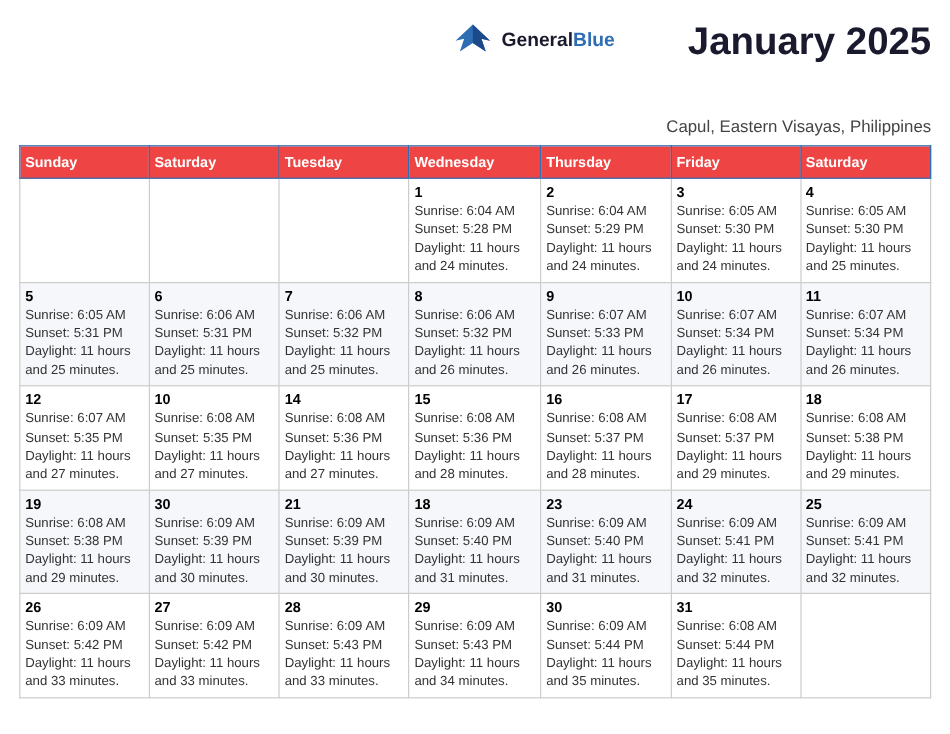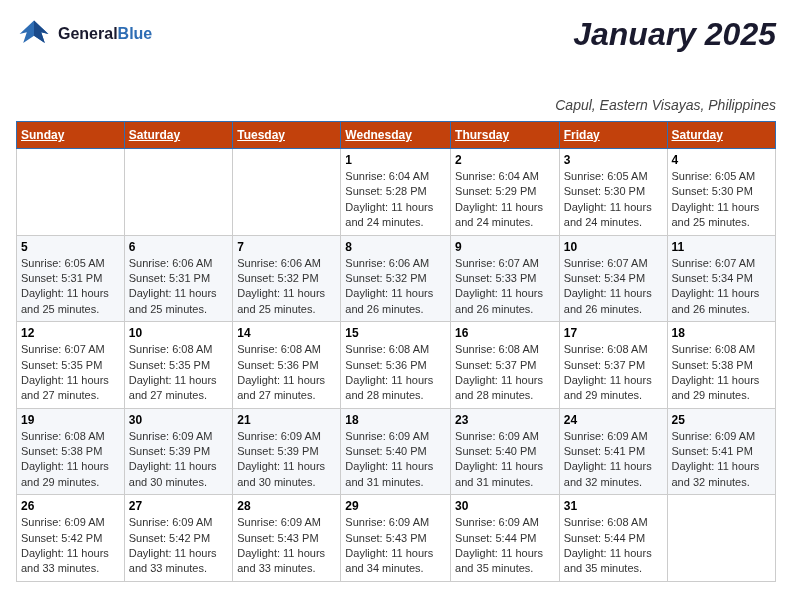--- a/index.html
+++ b/index.html
@@ -5,60 +5,59 @@
     * { box-sizing: border-box; margin: 0; padding: 0; }
     body {
       font-family: Arial, sans-serif;
       background: #fff;
       width: 792px;
       min-height: 612px;
       padding: 16px;
     }
     .header-area {
       display: flex;
-      justify-content: space-between;
+      justify-content: flex-end;
       align-items: flex-start;
       margin-bottom: 8px;
+      gap: 43px;
     }
     .logo {
       display: flex;
       align-items: center;
       gap: 6px;
     }
     .logo-bird {
       width: 36px;
       height: 36px;
     }
     .title-area {
       text-align: right;
-      font-style: italic;
     }
     .month-title {
       font-size: 32px;
       font-weight: bold;
       color: #1a1a2e;
     }
     .location {
       font-size: 14px;
       color: #444;
       margin-top: 44px;
     }
     .calendar-table {
       width: 100%;
       border-collapse: collapse;
       font-size: 11px;
     }
     .calendar-table th {
-      background: #c2410c;
+      background: #ef4444;
       color: #fff;
       padding: 6px 4px;
       text-align: left;
       font-size: 12px;
       border: 1px solid #2e6db4;
-      text-decoration: underline;
     }
     .calendar-table td {
       border: 1px solid #ccc;
       vertical-align: top;
       padding: 4px;
       min-height: 80px;
       width: 113px;
       background: #fff;
     }
     .calendar-table tr:nth-child(even) td {

